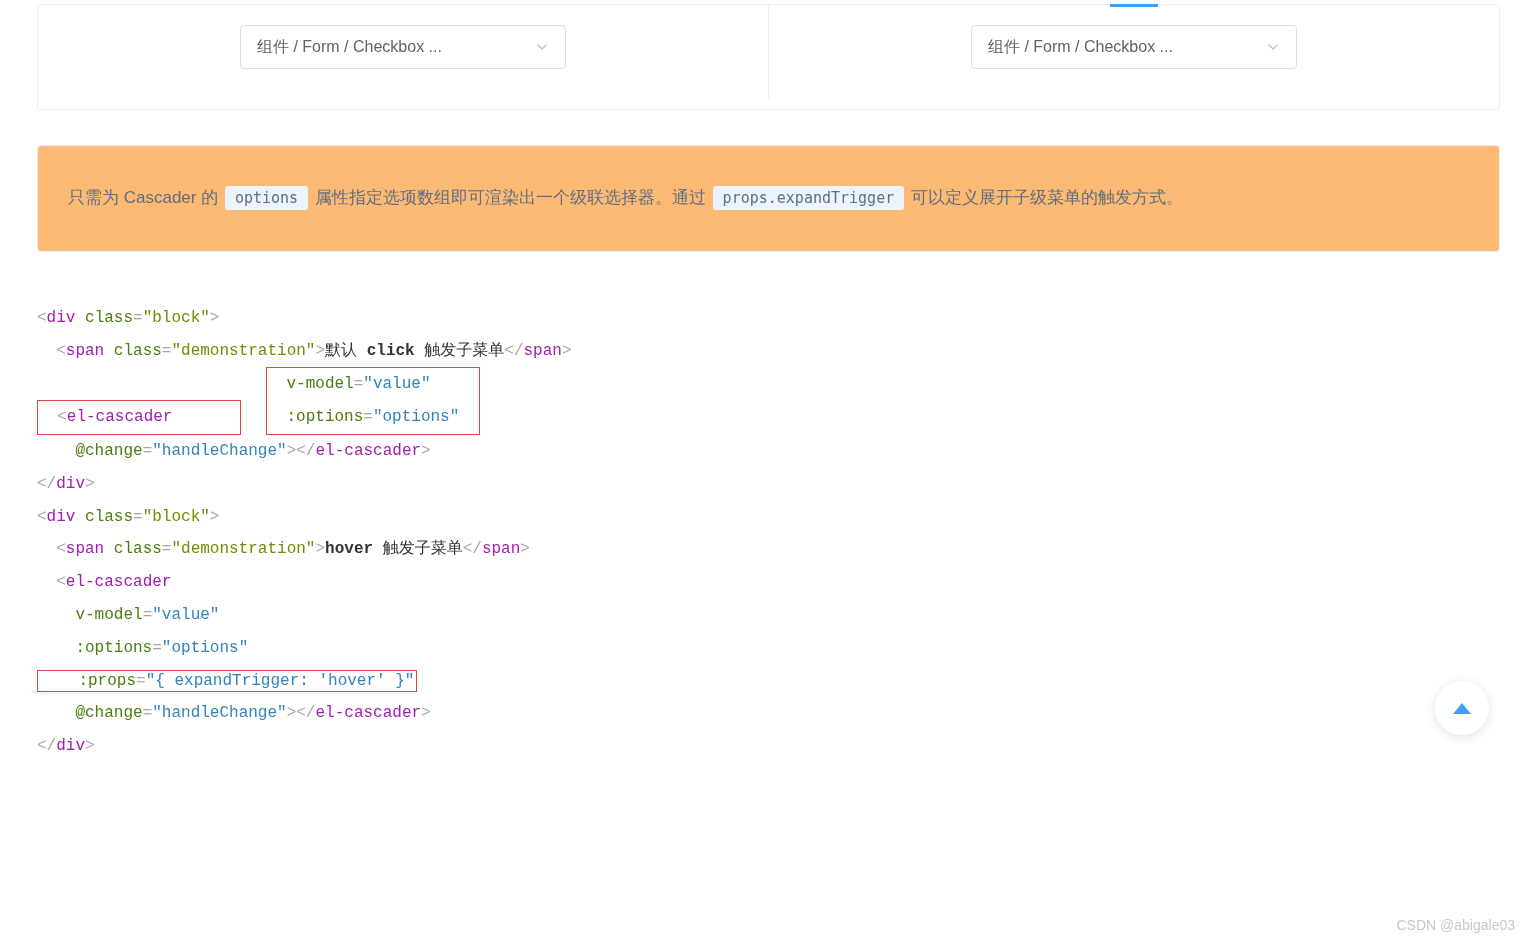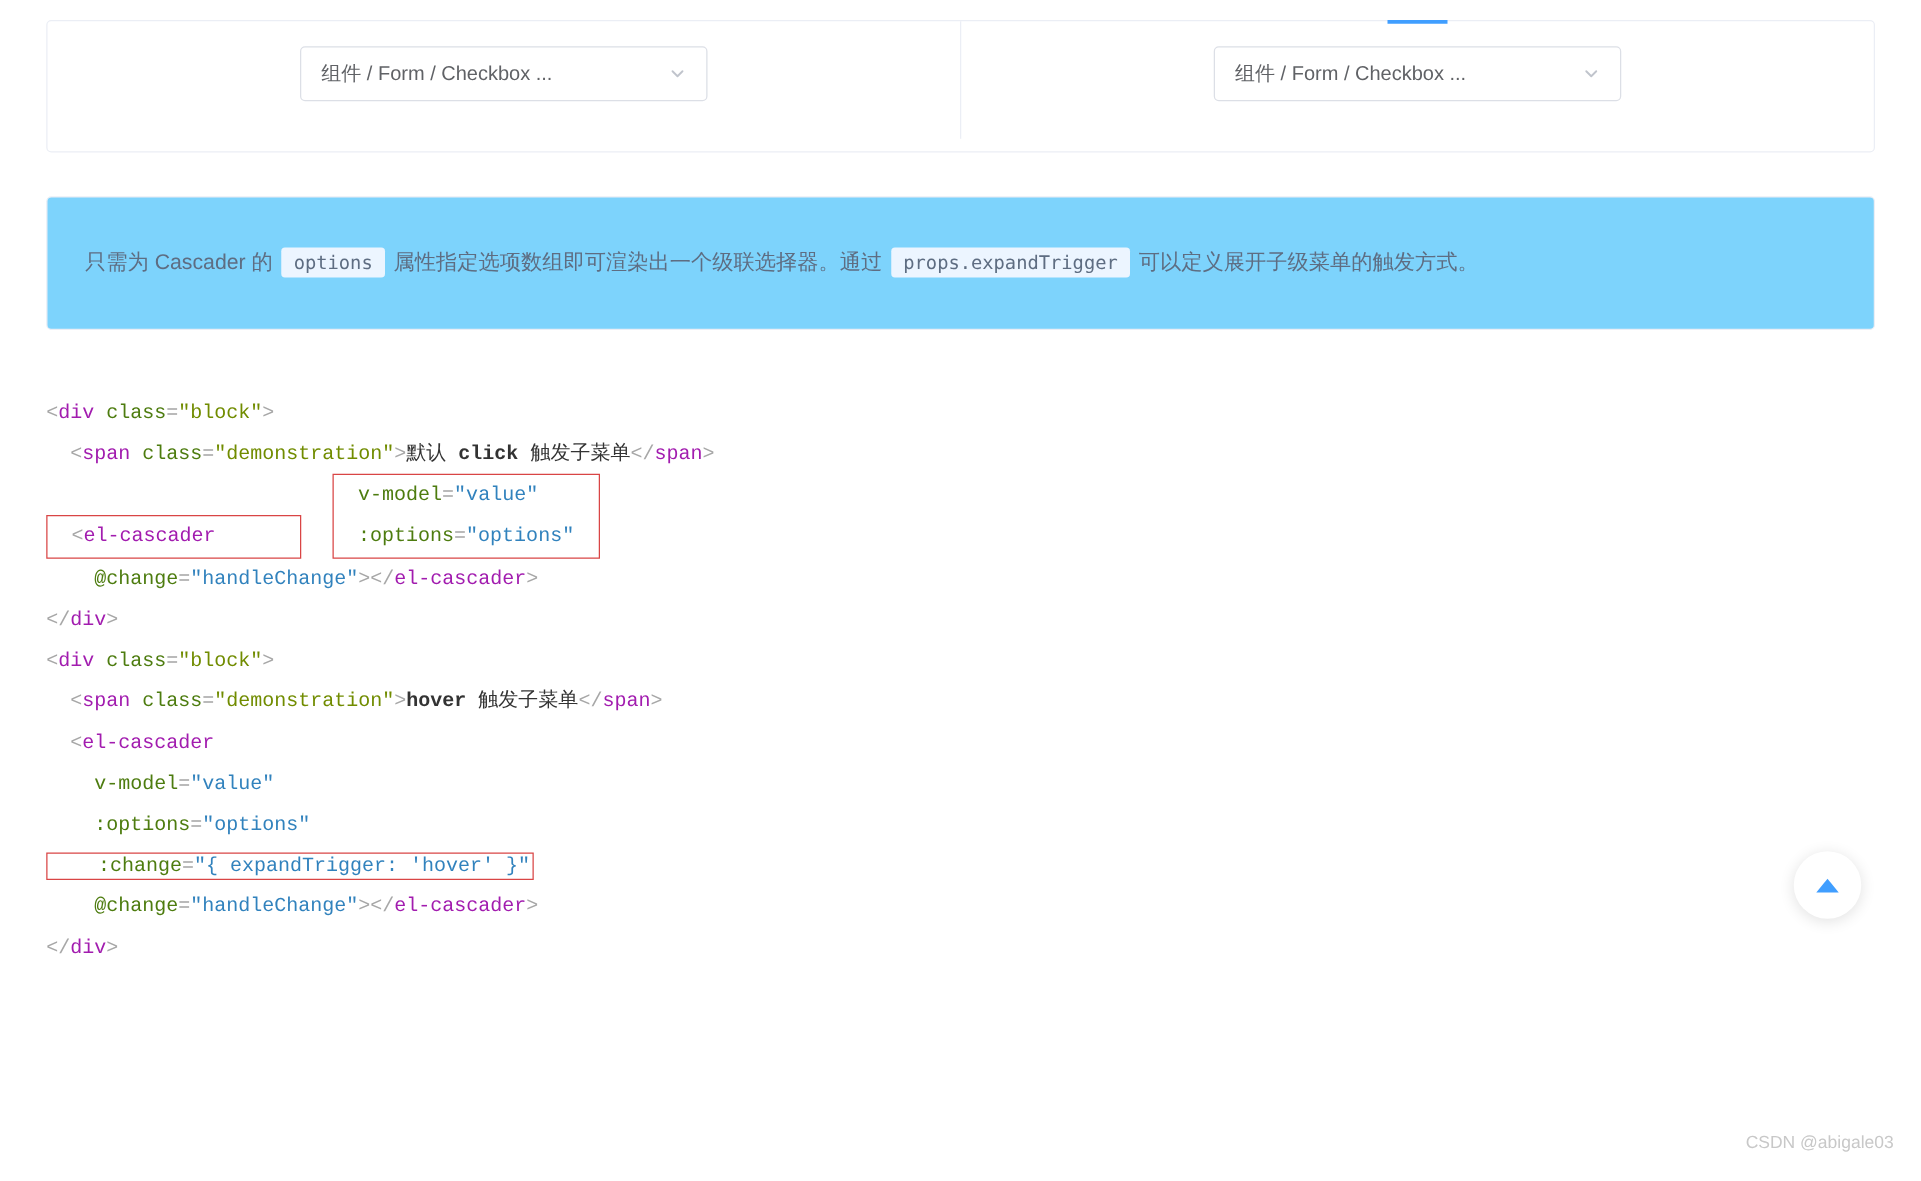--- a/index.html
+++ b/index.html
@@ -9,21 +9,21 @@
     }
     body {
       font-family: -apple-system, BlinkMacSystemFont, "Segoe UI", "PingFang SC", "Microsoft YaHei", sans-serif;
       background: #fff;
       width: 1537px;
       height: 945px;
       position: relative;
       overflow: hidden;
     }
     .demo-container {
-      margin: 16px 37px 35px 37px;
+      margin: 4px 37px 35px 37px;
       border: 1px solid #ebeef5;
       border-radius: 4px;
       padding: 0 0 10px 0;
       position: relative;
     }
     .demo-row {
       display: flex;
       padding: 0;
     }
     .demo-block {
@@ -78,21 +78,21 @@
       align-items: center;
       justify-content: center;
       color: #c0c4cc;
       flex-shrink: 0;
       margin-left: 8px;
     }
     .description-box {
       margin: 12px 37px 30px 37px;
       border: 1px solid #ebeef5;
       border-radius: 4px;
-      background: #7dd3fc;
+      background: #fdba74;
       padding: 32px 30px;
     }
     .description-text {
       font-size: 17px;
       color: #5e6d82;
       line-height: 2.4;
     }
     .inline-code {
       background: #ecf5ff;
       color: #5e6d82;
@@ -145,21 +145,21 @@
     .scroll-top-arrow {
       width: 0;
       height: 0;
       border-left: 9px solid transparent;
       border-right: 9px solid transparent;
       border-bottom: 11px solid #409eff;
     }
     .watermark {
       position: absolute;
       right: 22px;
-      bottom: 24px;
+      bottom: 12px;
       font-size: 14px;
       color: #c8c8c8;
     }
   </style>
 </head>
 <body>
 
 <div class="demo-container">
   <div class="demo-row">
     <div class="demo-block">
@@ -203,21 +203,21 @@
     <div class="code-line"><span class="attr-name">  :options</span><span class="tag-bracket">=</span><span class="attr-value special">"options"</span></div>
   </div>
   <div class="code-line"><span class="attr-name">    @change</span><span class="tag-bracket">=</span><span class="attr-value special">"handleChange"</span><span class="tag-bracket">&gt;</span><span class="tag-bracket">&lt;/</span><span class="tag-name">el-cascader</span><span class="tag-bracket">&gt;</span></div>
   <div class="code-line"><span class="tag-bracket">&lt;/</span><span class="tag-name">div</span><span class="tag-bracket">&gt;</span></div>
   <div class="code-line"><span class="tag-bracket">&lt;</span><span class="tag-name">div</span><span class="attr-name"> class</span><span class="tag-bracket">=</span><span class="attr-value">"block"</span><span class="tag-bracket">&gt;</span></div>
   <div class="code-line"><span class="tag-bracket">  &lt;</span><span class="tag-name">span</span><span class="attr-name"> class</span><span class="tag-bracket">=</span><span class="attr-value">"demonstration"</span><span class="tag-bracket">&gt;</span><span class="text-content" style="font-weight:bold">hover</span><span class="text-content"> 触发子菜单</span><span class="tag-bracket">&lt;/</span><span class="tag-name">span</span><span class="tag-bracket">&gt;</span></div>
   <div class="code-line"><span class="tag-bracket">  &lt;</span><span class="tag-name">el-cascader</span></div>
   <div class="code-line"><span class="attr-name">    v-model</span><span class="tag-bracket">=</span><span class="attr-value special">"value"</span></div>
   <div class="code-line"><span class="attr-name">    :options</span><span class="tag-bracket">=</span><span class="attr-value special">"options"</span></div>
   <div style="display:inline-block;margin-left:0;">
-    <span class="code-line red-box" style="padding:1px 2px;"><span class="attr-name">    :change</span><span class="tag-bracket">=</span><span class="attr-value special">"{ expandTrigger: 'hover' }"</span></span>
+    <span class="code-line red-box" style="padding:1px 2px;"><span class="attr-name">    :props</span><span class="tag-bracket">=</span><span class="attr-value special">"{ expandTrigger: 'hover' }"</span></span>
   </div>
   <div class="code-line"><span class="attr-name">    @change</span><span class="tag-bracket">=</span><span class="attr-value special">"handleChange"</span><span class="tag-bracket">&gt;</span><span class="tag-bracket">&lt;/</span><span class="tag-name">el-cascader</span><span class="tag-bracket">&gt;</span></div>
   <div class="code-line"><span class="tag-bracket">&lt;/</span><span class="tag-name">div</span><span class="tag-bracket">&gt;</span></div>
 </div>
 
 <div class="scroll-top">
   <div class="scroll-top-arrow"></div>
 </div>
 
 <div class="watermark">CSDN @abigale03</div>

